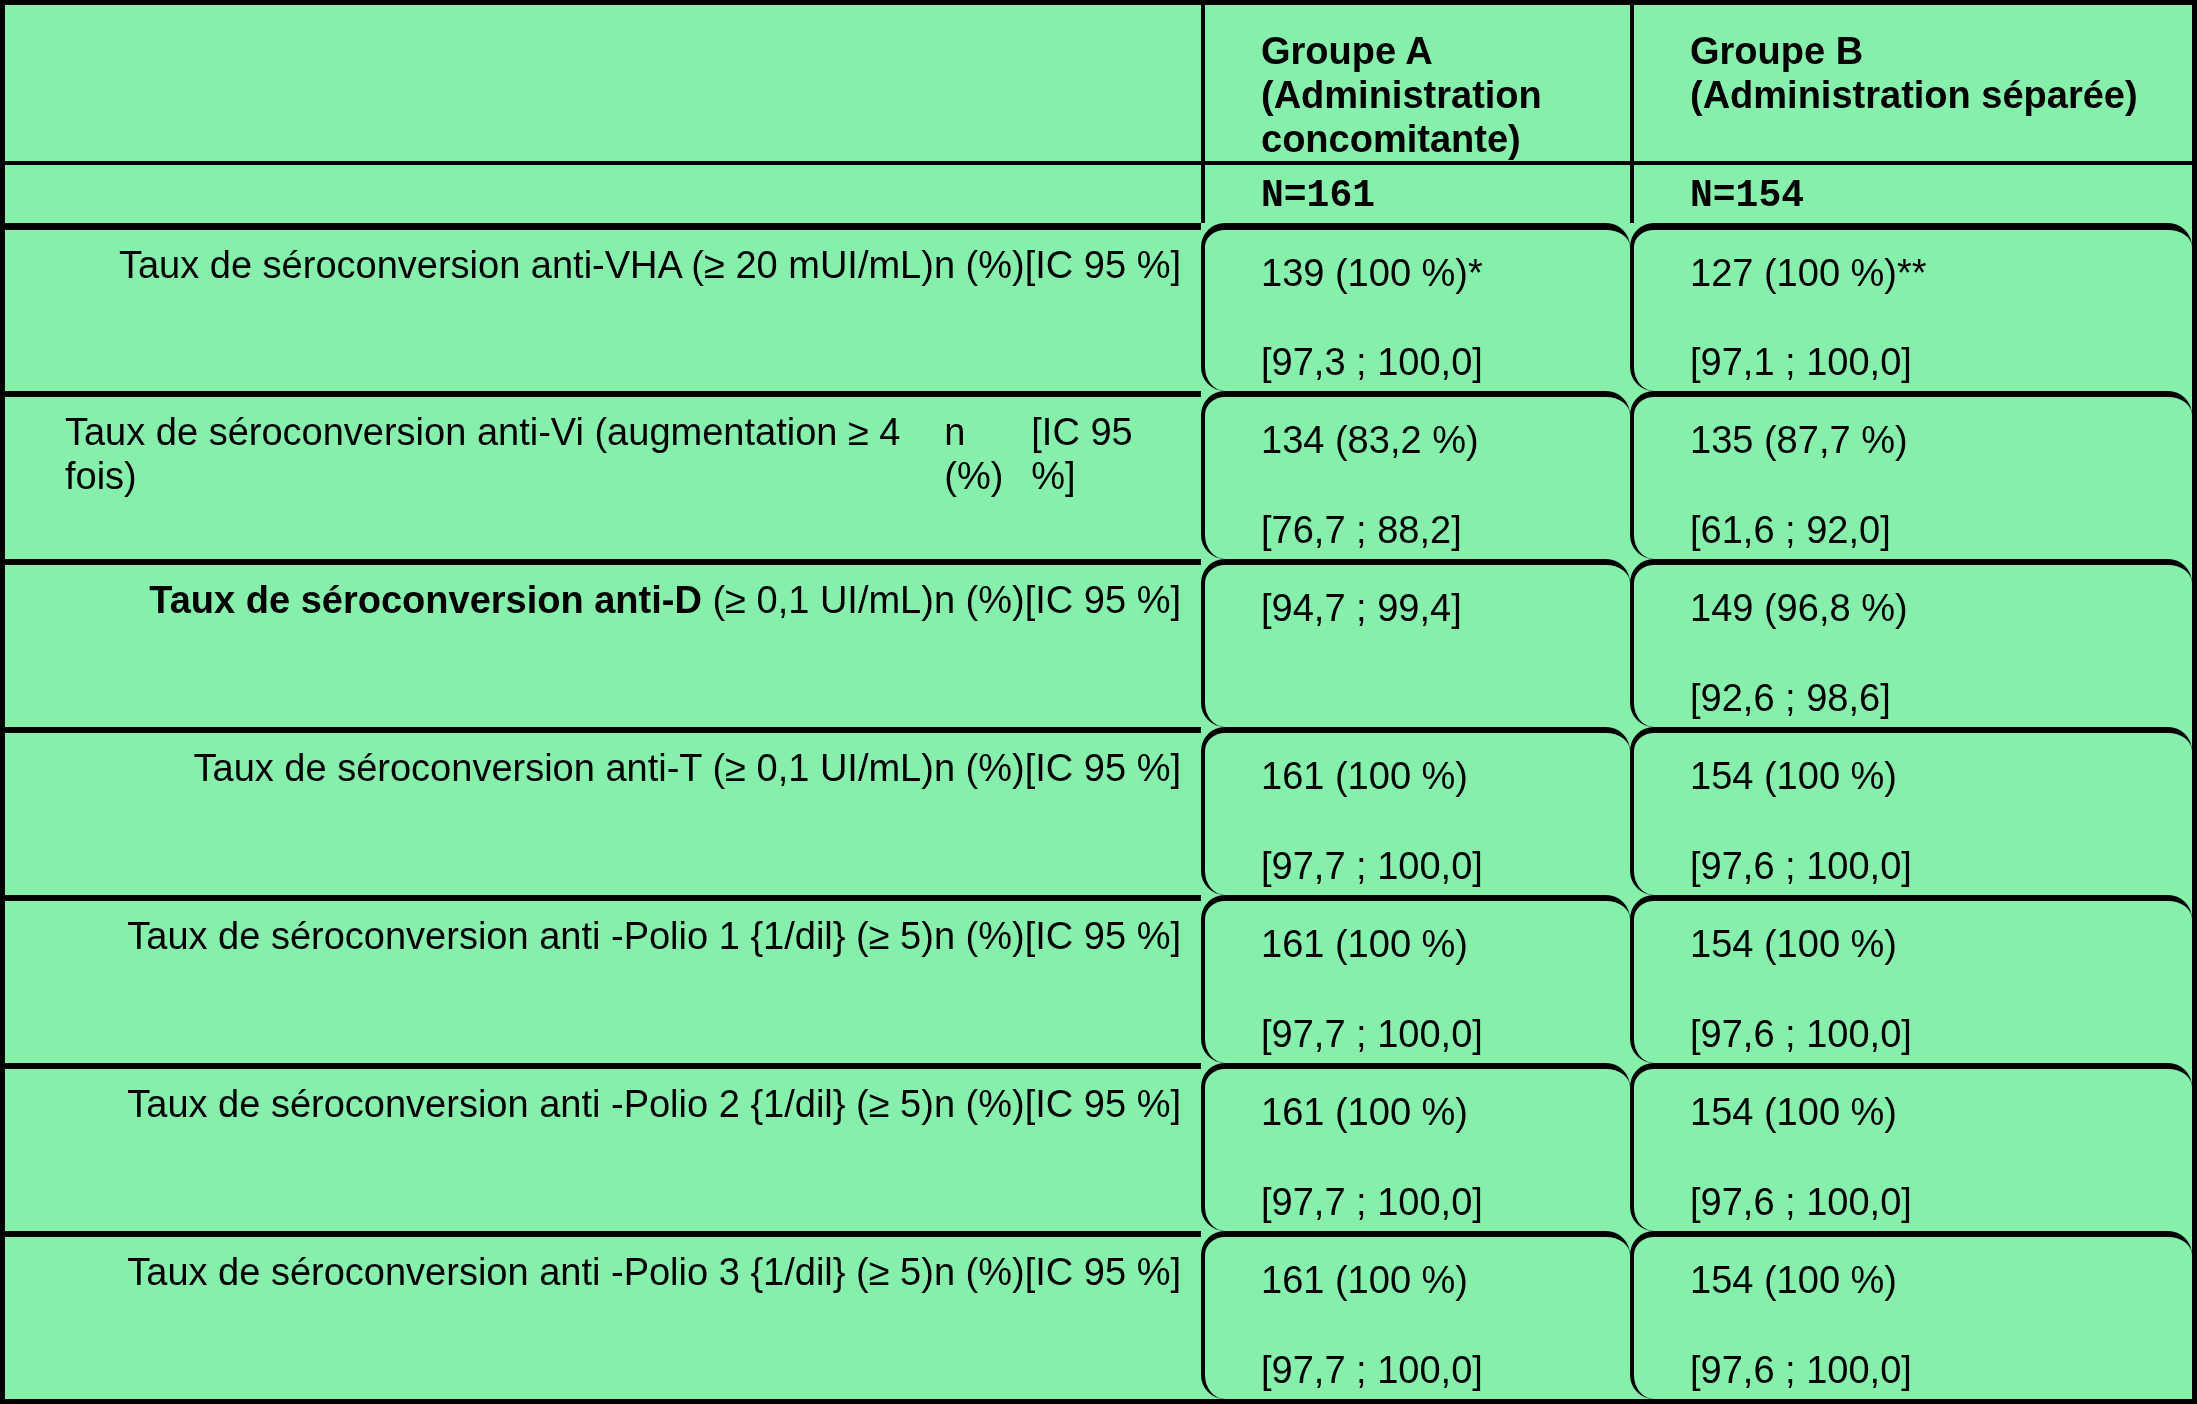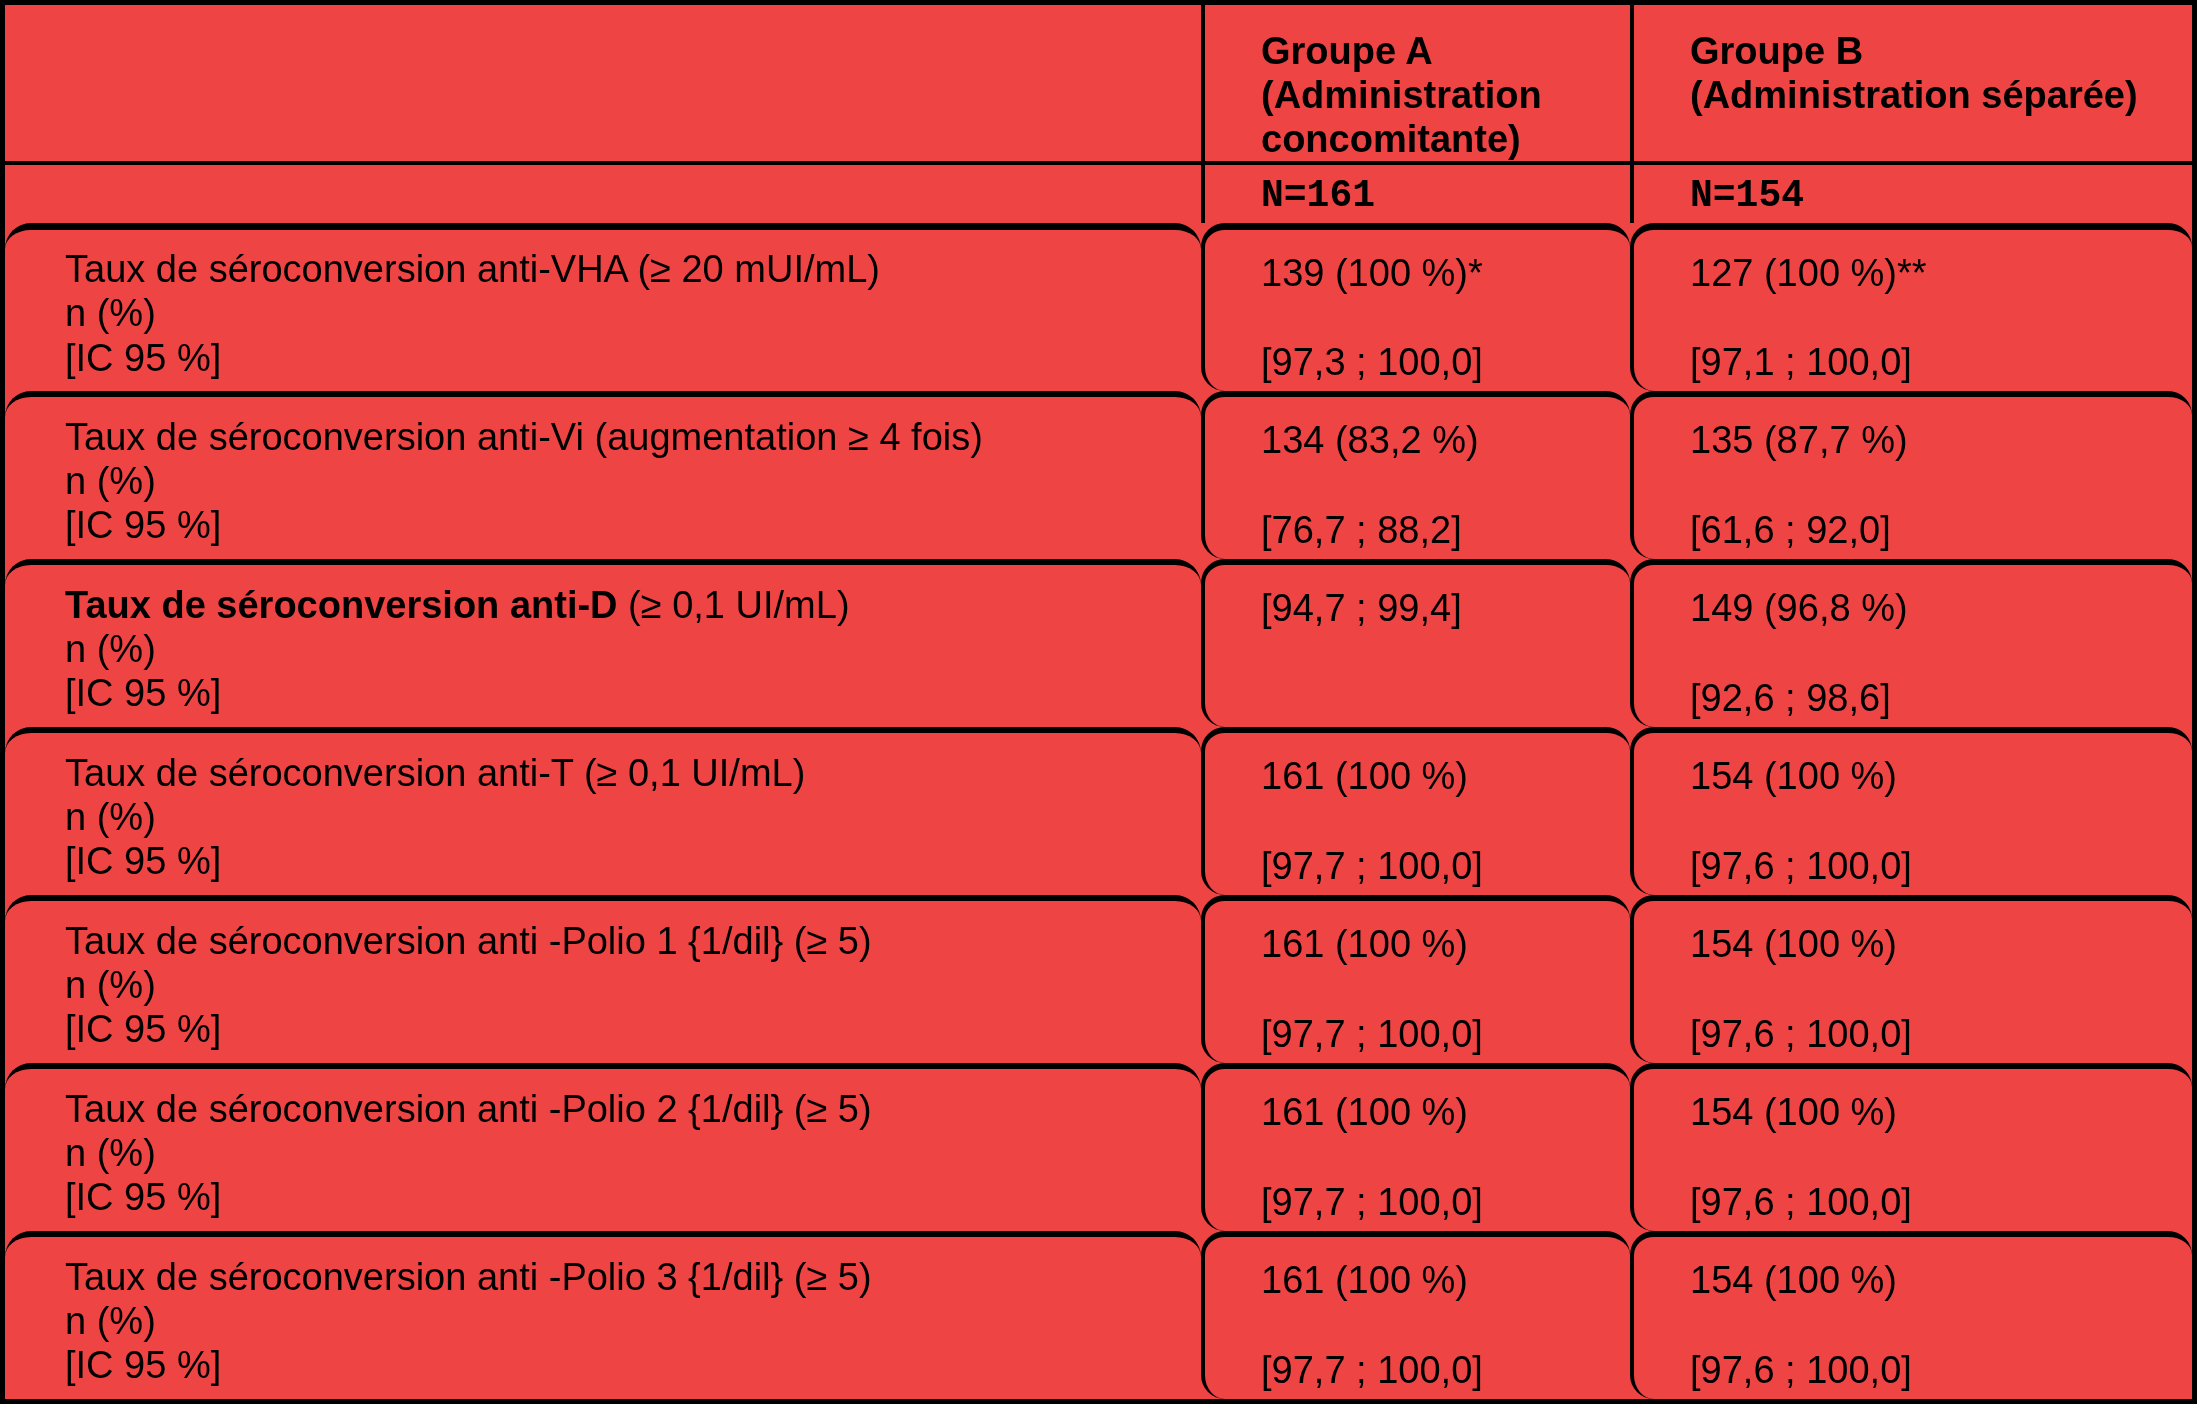--- a/index.html
+++ b/index.html
@@ -5,21 +5,21 @@
   html, body {
     margin: 0;
     padding: 0;
     background: #ffffff;
   }
   .tbl {
     box-sizing: border-box;
     width: 2197px;
     height: 1404px;
     border: 5px solid #000;
-    background: #ef4444;
+    background: #86efac;
     color: #000;
     display: grid;
     grid-template-columns: 1196px 429px 562px;
     grid-template-rows: 156px 62px repeat(7, 168px);
     font-family: "Liberation Sans", sans-serif;
     font-size: 38px;
     line-height: 1.16;
   }
   .cell {
     box-sizing: border-box;
@@ -38,24 +38,22 @@
   }
   .head-cell .hline { display: block; }
 
   .n-cell {
     font-weight: bold;
     padding: 9px 10px 0 56px;
   }
 
   .label-cell {
     display: flex;
-    flex-direction: column;
-    justify-content: center;
+    justify-content: flex-end;
     padding: 13px 20px 7px 60px;
-    border-radius: 26px;
   }
   .value-cell {
     display: flex;
     flex-direction: column;
     justify-content: space-between;
     padding: 21px 10px 7px 56px;
     border-radius: 24px;
   }
   .line { display: block; }
   b { font-weight: bold; }

